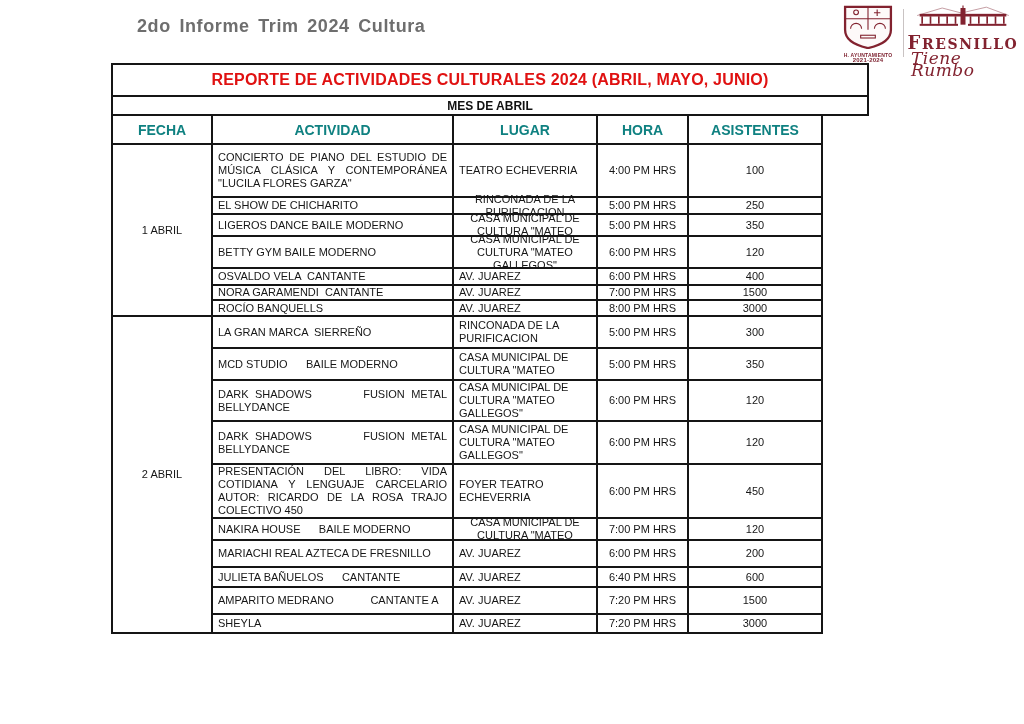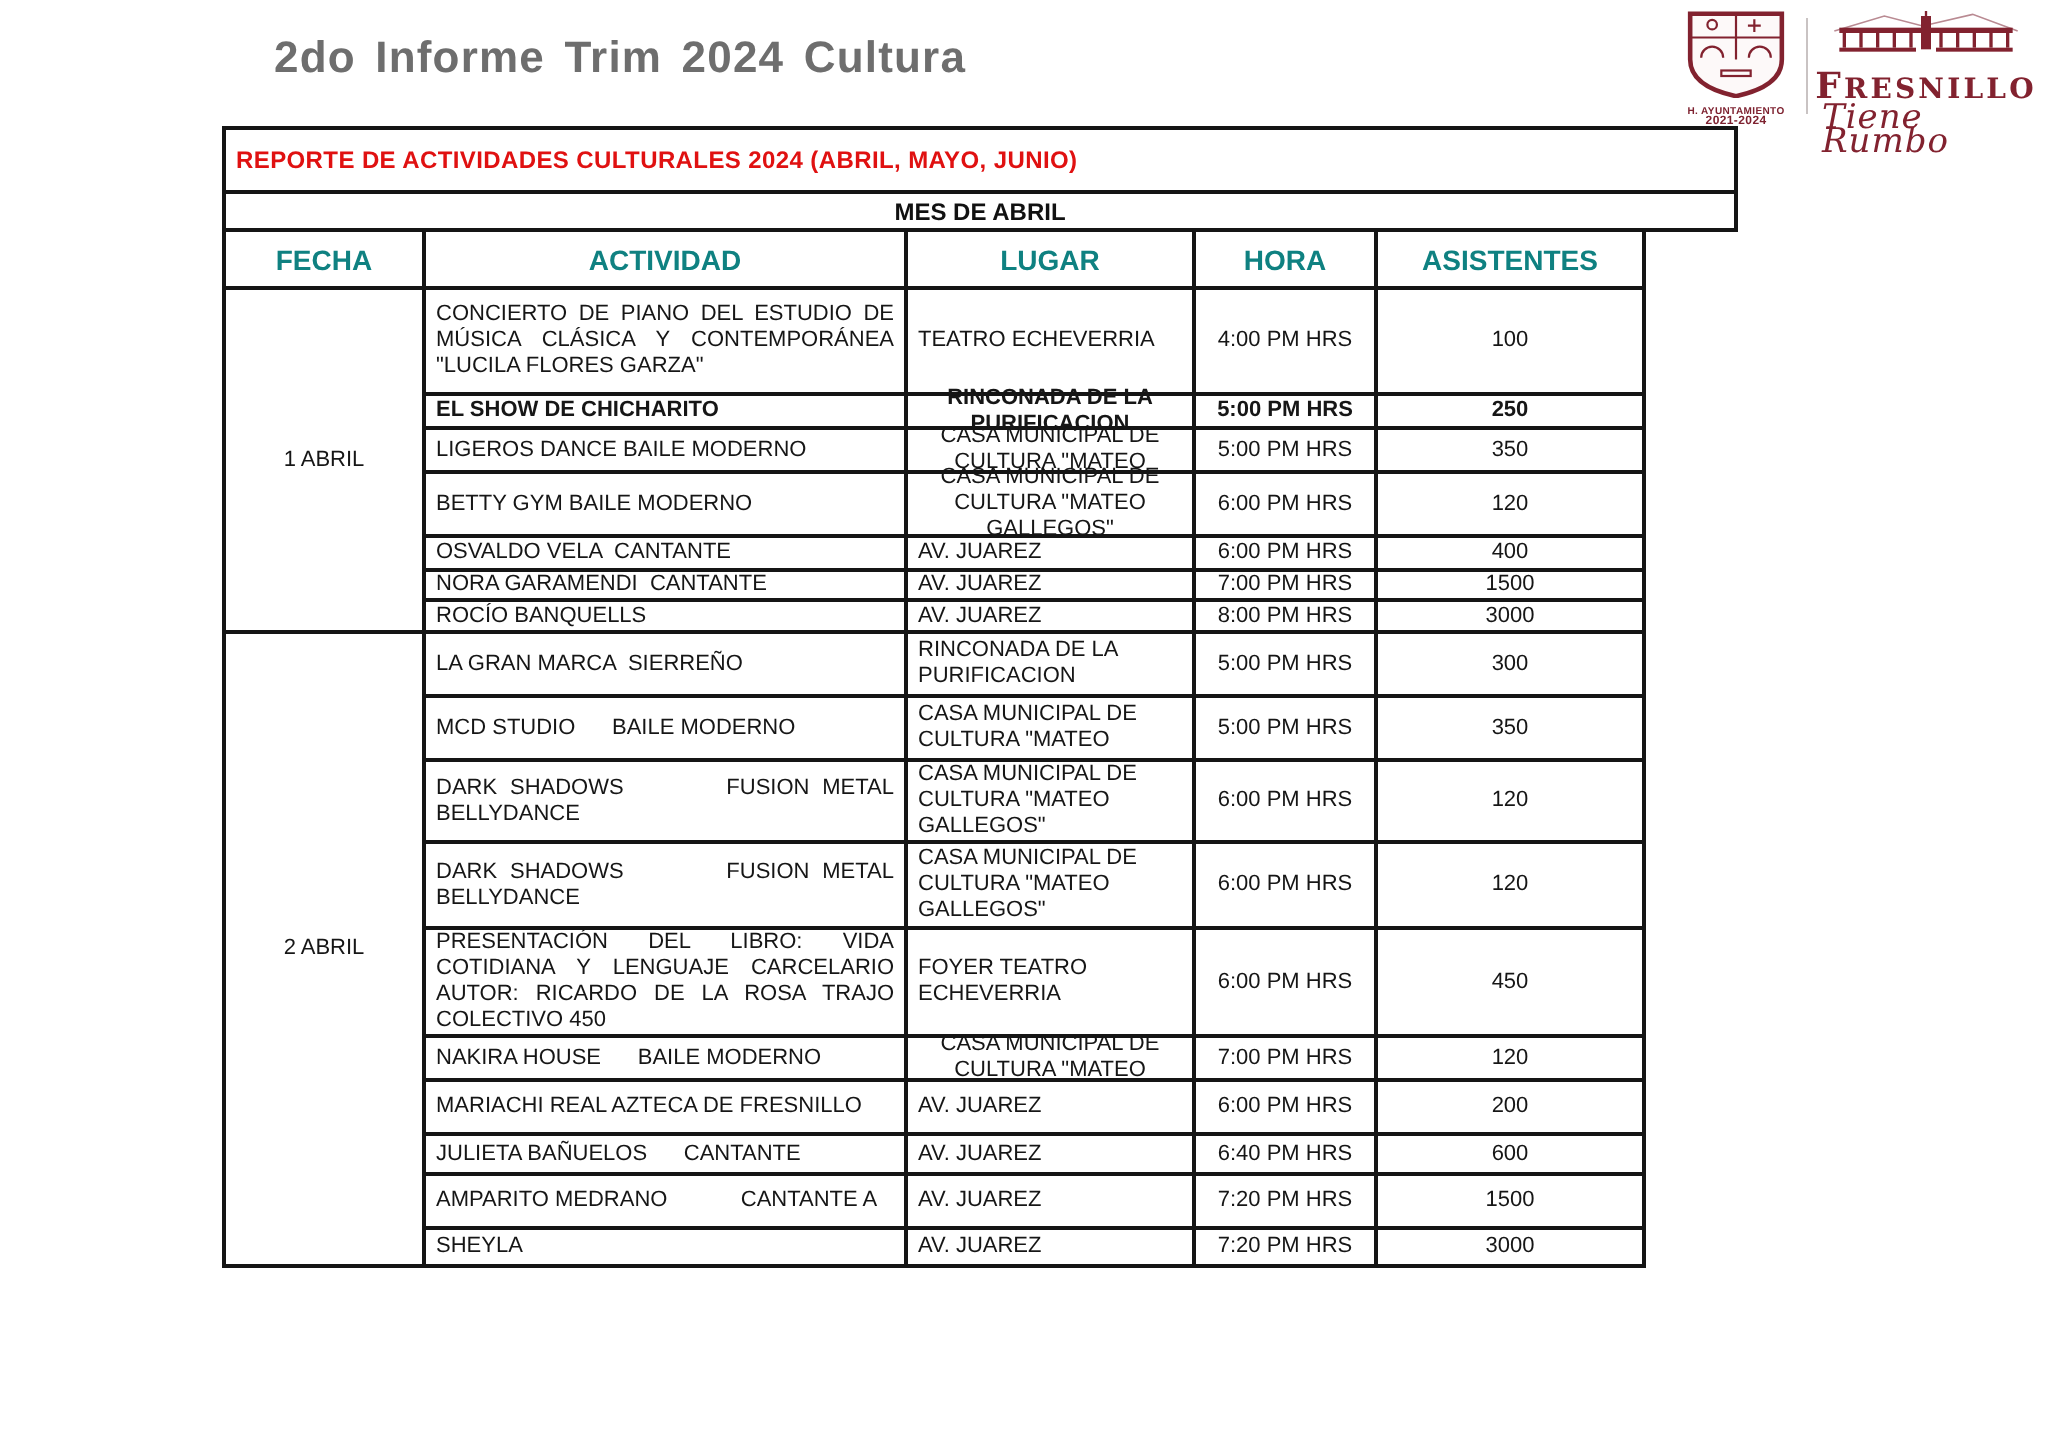--- a/index.html
+++ b/index.html
@@ -4,21 +4,21 @@
 <style>
   html,body { margin:0; padding:0; background:#ffffff; }
   .page {
     position:relative; width:1024px; height:724px; background:#ffffff;
     font-family:"Liberation Sans", sans-serif; overflow:hidden;
   }
 
   
   .page-title {
     position:absolute; left:137px; top:16px;
-    font-size:22px; font-weight:bold; color:#6e6e6e;
+    font-size:18px; font-weight:bold; color:#6e6e6e;
     letter-spacing:0.6px; word-spacing:3px;
   }
 
   
   .logo { position:absolute; left:840px; top:5px; width:175px; height:60px; display:flex; gap:7px; }
   .crest-block { width:60px; display:flex; flex-direction:column; align-items:center; }
   .crest-caption { font-size:5px; line-height:5px; color:#7e2230; text-align:center; font-weight:bold; letter-spacing:0.2px; }
   .crest-caption .yrs { font-size:6px; }
   .logo-divider { width:1px; height:48px; background:#c9c3c3; margin-top:4px; }
   .wordmark-block { display:flex; flex-direction:column; align-items:center; width:104px; }
@@ -33,22 +33,22 @@
   }
 
   
   table.report {
     position:absolute; left:111px; top:63px; width:756px;
     border-collapse:collapse; table-layout:fixed;
     font-size:11px; color:#161616;
   }
   table.report td, table.report th { border:2px solid #151515; padding:0 5px; vertical-align:middle; overflow:visible; }
   td.title-cell {
-    height:30px; color:#e01111; font-size:12px; font-weight:bold;
-    letter-spacing:0.2px; padding:0;
+    height:30px; color:#e01111; font-size:16px; font-weight:bold;
+    text-align:center; letter-spacing:0.2px; padding:0;
   }
   td.month-cell { height:17px; font-size:12px; font-weight:bold; text-align:center; color:#111; padding:0; }
   th.col-head { height:27px; color:#0f8181; font-size:14px; font-weight:bold; text-align:center; }
   .ghost { border:none !important; background:transparent; }
 
   tbody td { border-top-width:1px; border-bottom-width:1px; line-height:13px; }
   tbody tr:last-child td { border-bottom-width:2px; }
   td.date-cell { text-align:center; border-bottom-width:2px; }
   td.act-cell { text-align:justify; white-space:pre-wrap; padding:1px 5px; }
   td.lugar-cell { text-align:left; padding:1px 5px; }
@@ -140,21 +140,21 @@
     </thead>
     <tbody>
         <tr style="height: 53px;">
           <td rowspan="7" class="date-cell">1 ABRIL</td>
           <td class="act-cell">CONCIERTO DE PIANO DEL ESTUDIO DE MÚSICA CLÁSICA Y CONTEMPORÁNEA "LUCILA FLORES GARZA"</td>
           <td class="lugar-cell">TEATRO ECHEVERRIA</td>
           <td class="hora-cell">4:00 PM HRS</td>
           <td class="asis-cell">100</td>
           <td class="ghost"></td>
         </tr>
-        <tr style="height: 17px; font-weight: bold;">
+        <tr style="height: 17px;">
           <td class="act-cell">EL SHOW DE CHICHARITO</td>
           <td class="lugar-cell overflow">
             <span class="ov-txt">RINCONADA DE LA PURIFICACION</span>
           </td>
           <td class="hora-cell">5:00 PM HRS</td>
           <td class="asis-cell">250</td>
           <td class="ghost"></td>
         </tr>
         <tr style="height: 22px;">
           <td class="act-cell">LIGEROS DANCE BAILE MODERNO</td>

